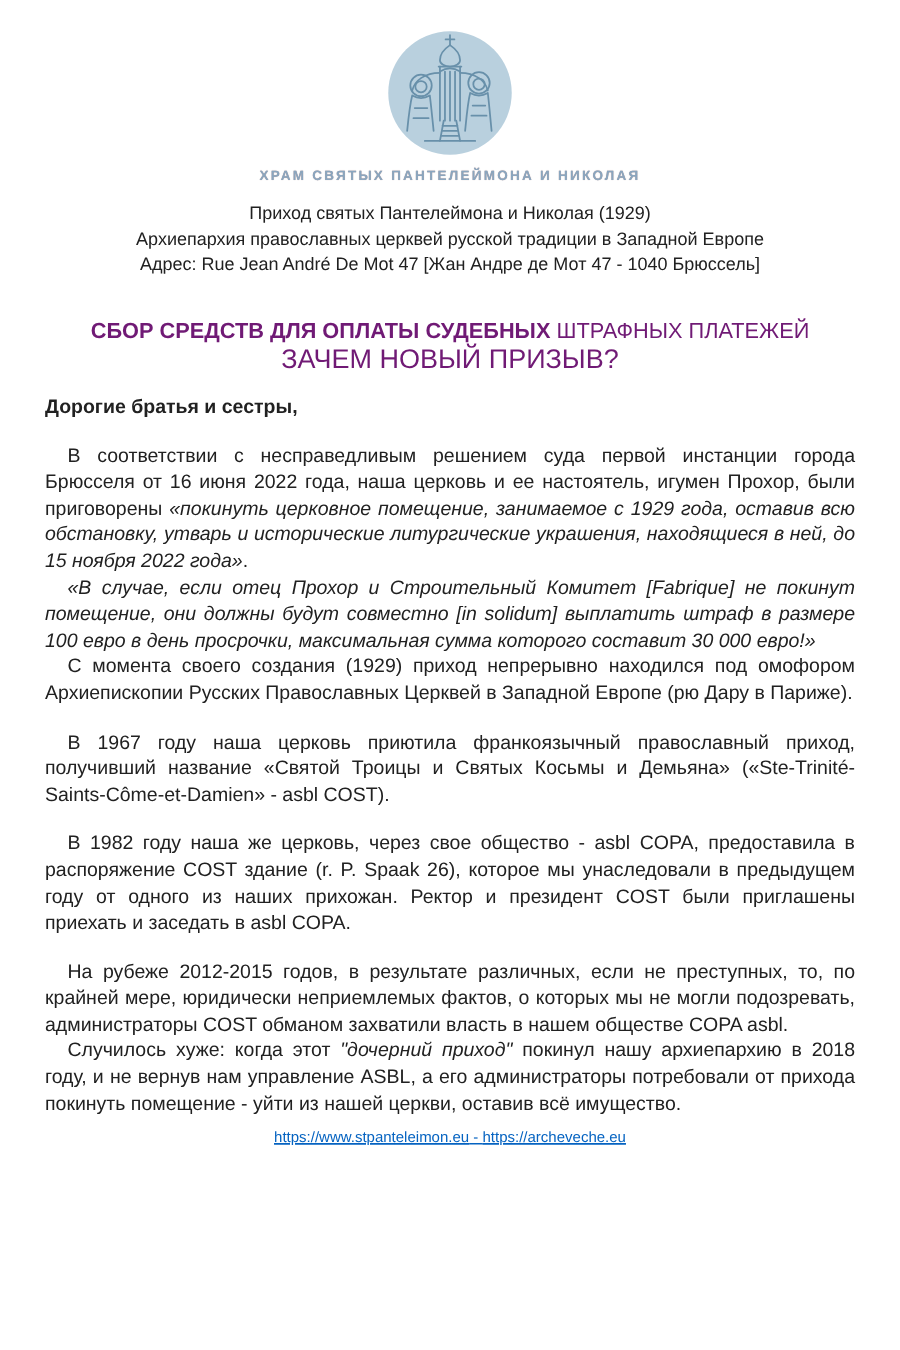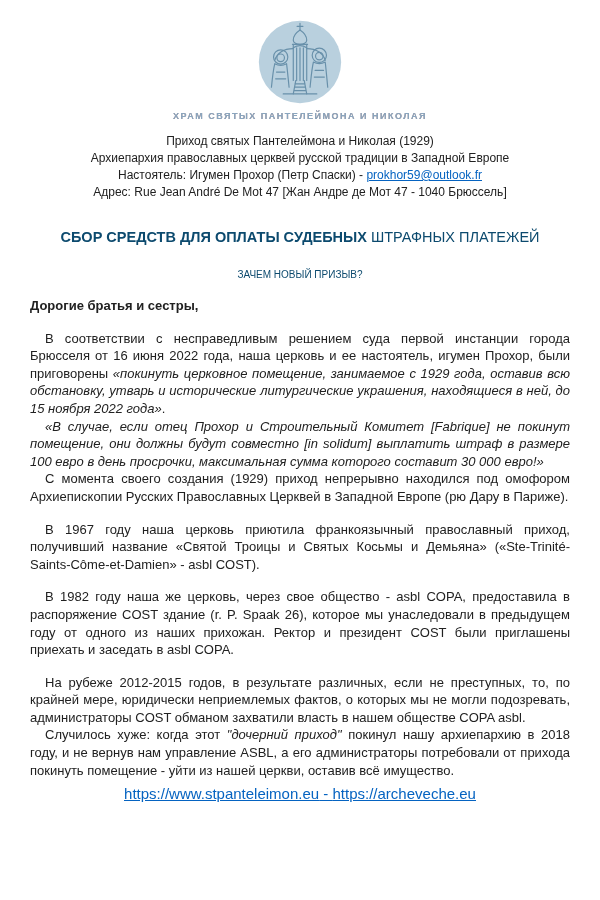--- a/index.html
+++ b/index.html
@@ -28,24 +28,24 @@
     letter-spacing: 1.5px;
     color: #8aa6bf;
     text-shadow: 0 0 0.5px #a88;
   }
   
   .letterhead { margin-top: 12px; text-align: center; font-size: 12px; line-height: 17px; }
   .lh-bold { font-weight: normal; }
   .lh-normal { font-weight: normal; }
   a.link { color: #0563c1; text-decoration: underline; cursor: pointer; }
   
-  .doc-title { margin-top: 27px; text-align: center; color: #0c4a6e; }
+  .doc-title { margin-top: 27px; text-align: center; color: #701a75; }
   .doc-title .t1 { font-size: 14.5px; line-height: 19px; }
   .doc-title .t1 .tb { font-weight: bold; }
-  .doc-title .t2 { font-size: 10px; line-height: 17px; margin-top: 19px; }
+  .doc-title .t2 { font-size: 18px; line-height: 17px; }
   
   .salutation {
     margin: 14px 0 0 0;
     font-size: 13px;
     font-weight: bold;
     line-height: 17.6px;
   }
   .paragraphs { margin-top: 13px; }
   .body-par {
     margin: 0;
@@ -54,21 +54,21 @@
     text-align: justify;
     text-indent: 15px;
   }
   .body-par.spaced { margin-top: 15px; }
   .body-par .it { font-style: italic; }
   .body-par .ul { text-decoration: underline; }
   
   .footer {
     margin-top: 7px;
     text-align: center;
-    font-size: 15px;
+    font-size: 10px;
     line-height: 15px;
   }
   .footer .links-wrap { color: #0563c1; text-decoration: underline; }
   .footer a { color: #0563c1; text-decoration: underline; cursor: pointer; }
 </style>
 </head>
 <body>
 
 <div class="page">
 
@@ -95,23 +95,20 @@
       </g>
     </svg>
     <div class="logo-caption">ХРАМ СВЯТЫХ ПАНТЕЛЕЙМОНА И НИКОЛАЯ</div>
   </div>
 
   <div class="letterhead">
     <div class="lh-line">
       <span class="lh-bold">Приход святых Пантелеймона и Николая</span><span class="lh-normal"> (1929)</span>
     </div>
     <div class="lh-line lh-bold">Архиепархия православных церквей русской традиции в Западной Европе</div>
-    <div class="lh-line">
-      <span>Настоятель: Игумен Прохор (Петр Спаски) - </span><a class="link">prokhor59@outlook.fr</a>
-    </div>
     <div class="lh-line">Адрес: Rue Jean André De Mot 47 [Жан Андре де Мот 47 - 1040 Брюссель]</div>
   </div>
 
   <div class="doc-title">
     <div class="t1">
       <span class="tb">СБОР СРЕДСТВ ДЛЯ ОПЛАТЫ СУДЕБНЫХ</span><span> ШТРАФНЫХ ПЛАТЕЖЕЙ</span>
     </div>
     <div class="t2">ЗАЧЕМ НОВЫЙ ПРИЗЫВ?</div>
   </div>
 

